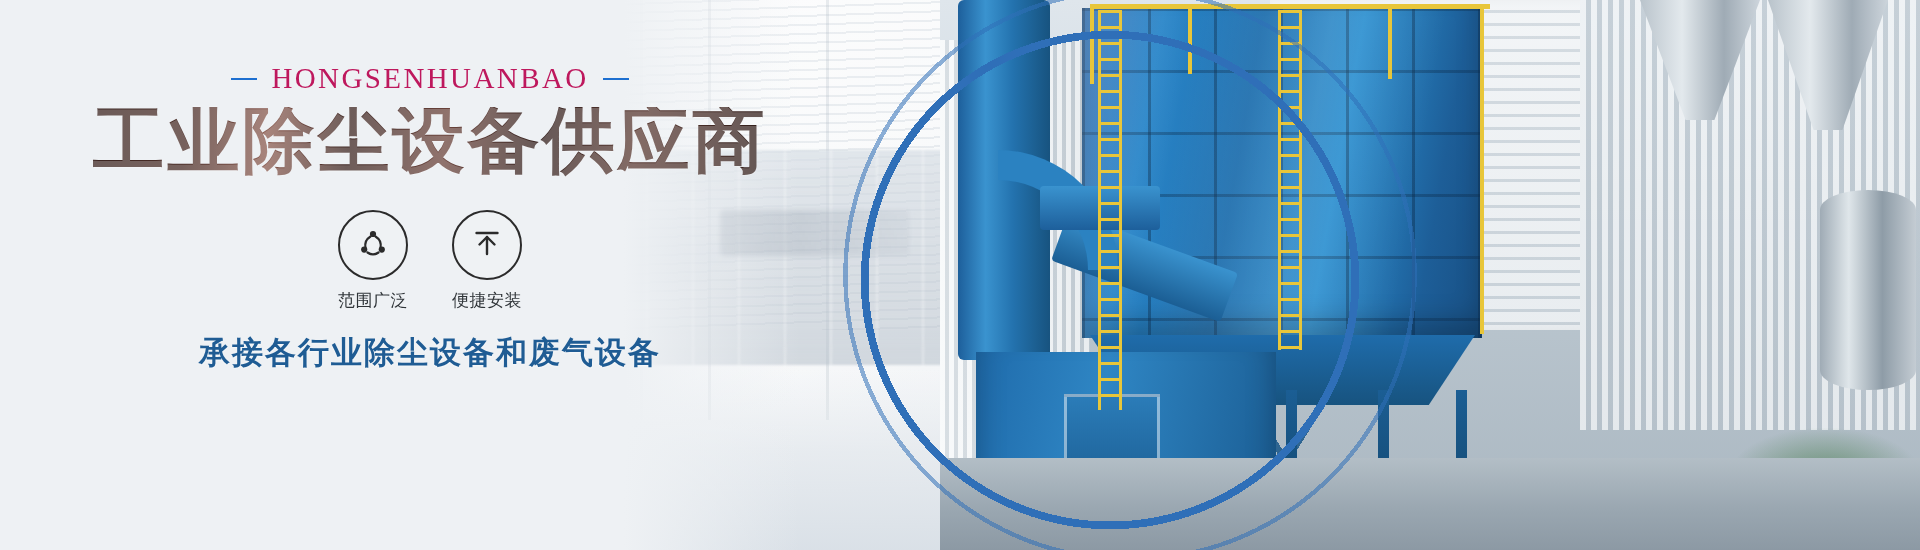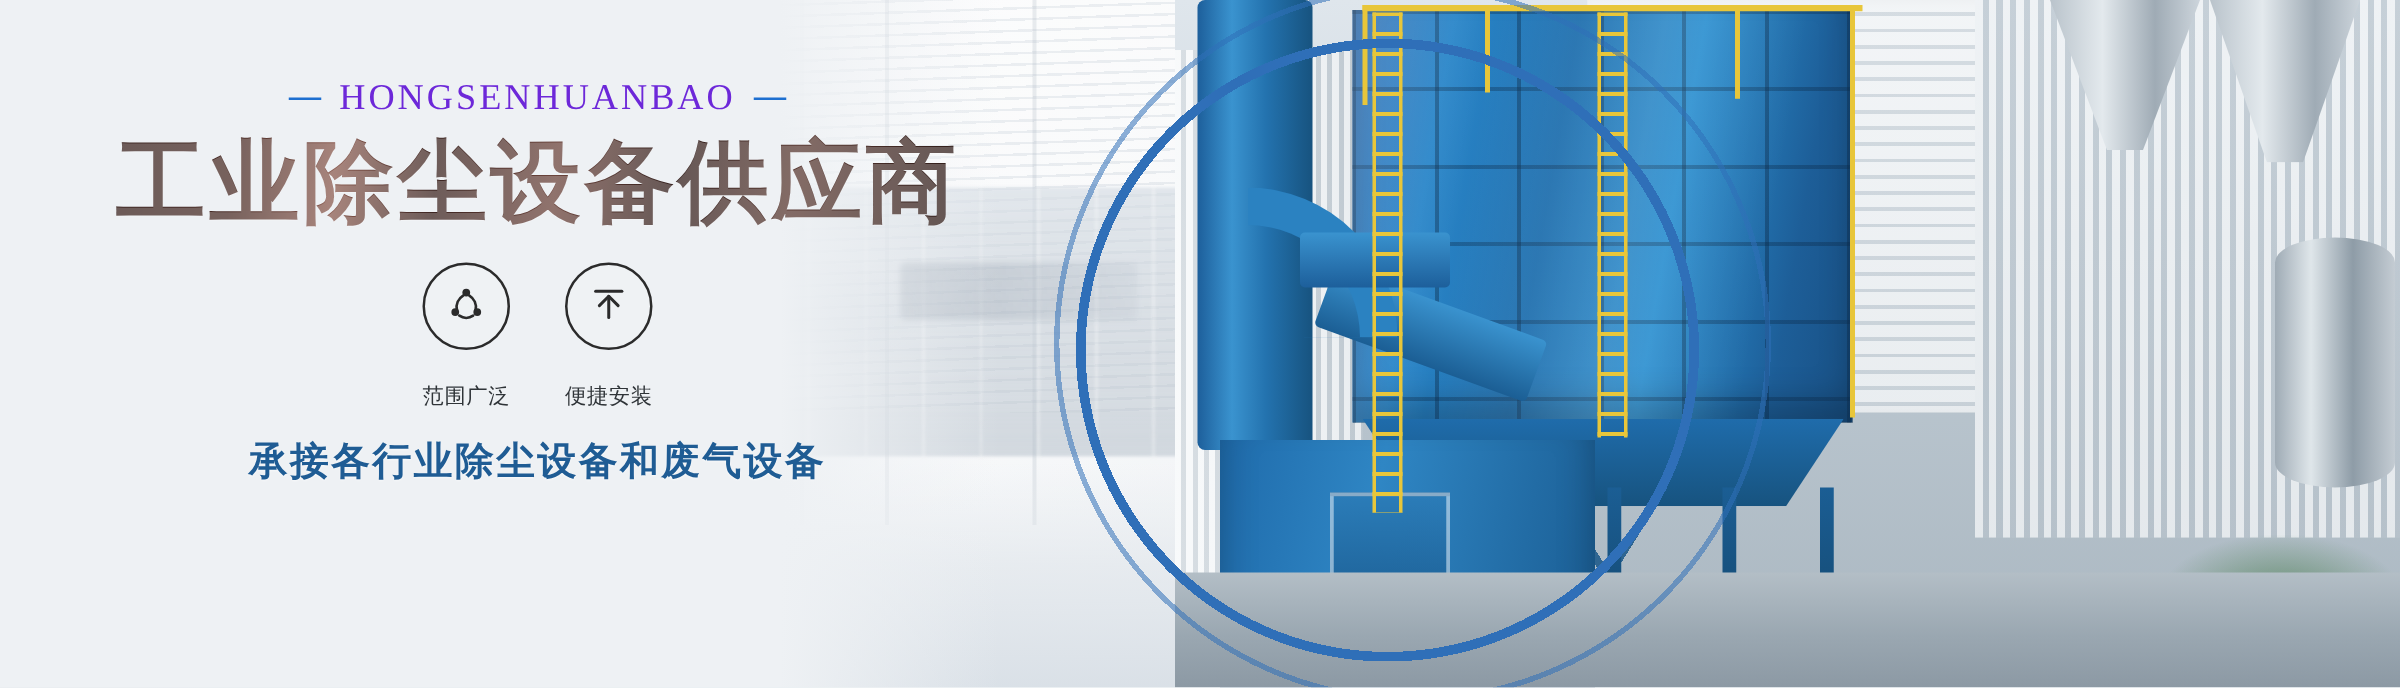--- a/index.html
+++ b/index.html
@@ -310,21 +310,21 @@
   
   .content {
     position: absolute; left: 0; top: 0; width: 860px; height: 550px;
     z-index: 20;
     display: flex; flex-direction: column; align-items: center;
     padding-top: 62px;
   }
 
   .eyebrow {
     display: flex; align-items: center; gap: 14px;
-    color: #6d28d9;
+    color: #be185d;
     font-family: "Liberation Serif", "DejaVu Serif", serif;
     font-size: 29px;
     letter-spacing: 2.4px;
     white-space: nowrap;
   }
   .eyebrow .dash {
     display:inline-block; width: 26px; height: 2px; background: #1d6fd0;
   }
 
   .headline {
@@ -333,21 +333,21 @@
     font-weight: bold;
     letter-spacing: 3px;
     line-height: 1.1;
     white-space: nowrap;
     background: linear-gradient(96deg, #3a2420 0%, #4a2d27 14%, #8a5b50 26%, #3d2622 38%, #6b443c 52%, #33201d 66%, #5a3a33 80%, #2e1c19 100%);
     -webkit-background-clip: text;
     background-clip: text;
     color: transparent;
     -webkit-text-fill-color: transparent;
     text-shadow: 0 1px 0 rgba(255,255,255,0.25);
-    font-family: Liberation Sans, sans-serif;
+    font-family: Liberation Mono, monospace;
   }
 
   .orange-bar {
     margin-top: 14px;
     background: #f57c11;
     color: #ffffff;
     font-size: 28px;
     letter-spacing: 1.5px;
     padding: 9px 26px 11px;
     white-space: nowrap;
@@ -361,21 +361,21 @@
     align-items: flex-start;
   }
   .feature { width: 78px; display: flex; flex-direction: column; align-items: center; }
   .feature .circle {
     width: 70px; height: 70px; border-radius: 50%;
     border: 2.4px solid #2b2b2b;
     display: flex; align-items: center; justify-content: center;
     background: rgba(255,255,255,0.08);
   }
   .feature .flabel {
-    margin-top: 25px;
+    margin-top: 9px;
     font-size: 17px;
     color: #2f3438;
     letter-spacing: 0.5px;
     white-space: nowrap;
   }
 
   .tagline {
     margin-top: 20px;
     font-size: 31px;
     font-weight: bold;

